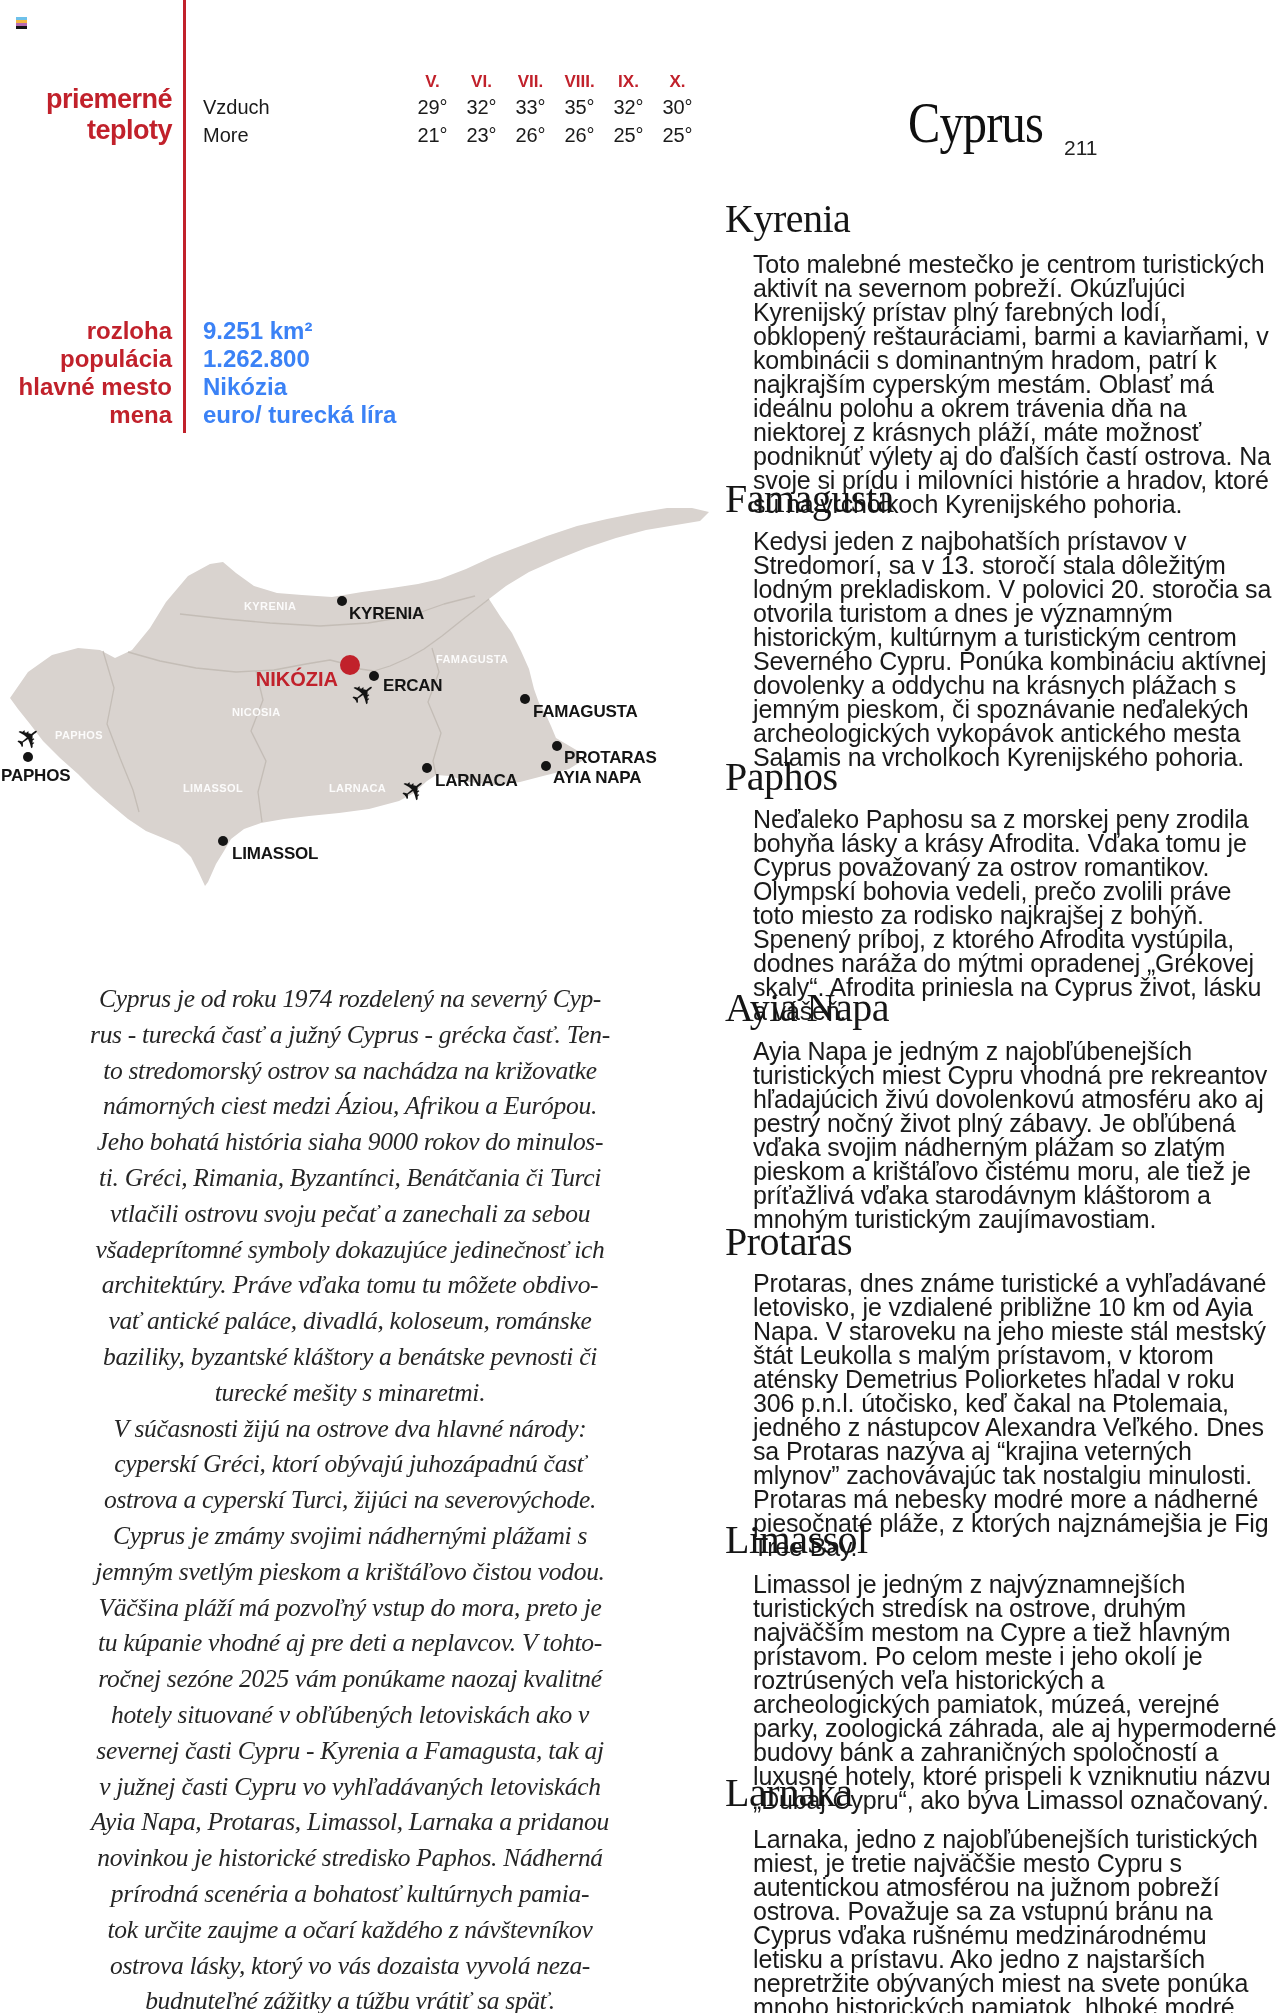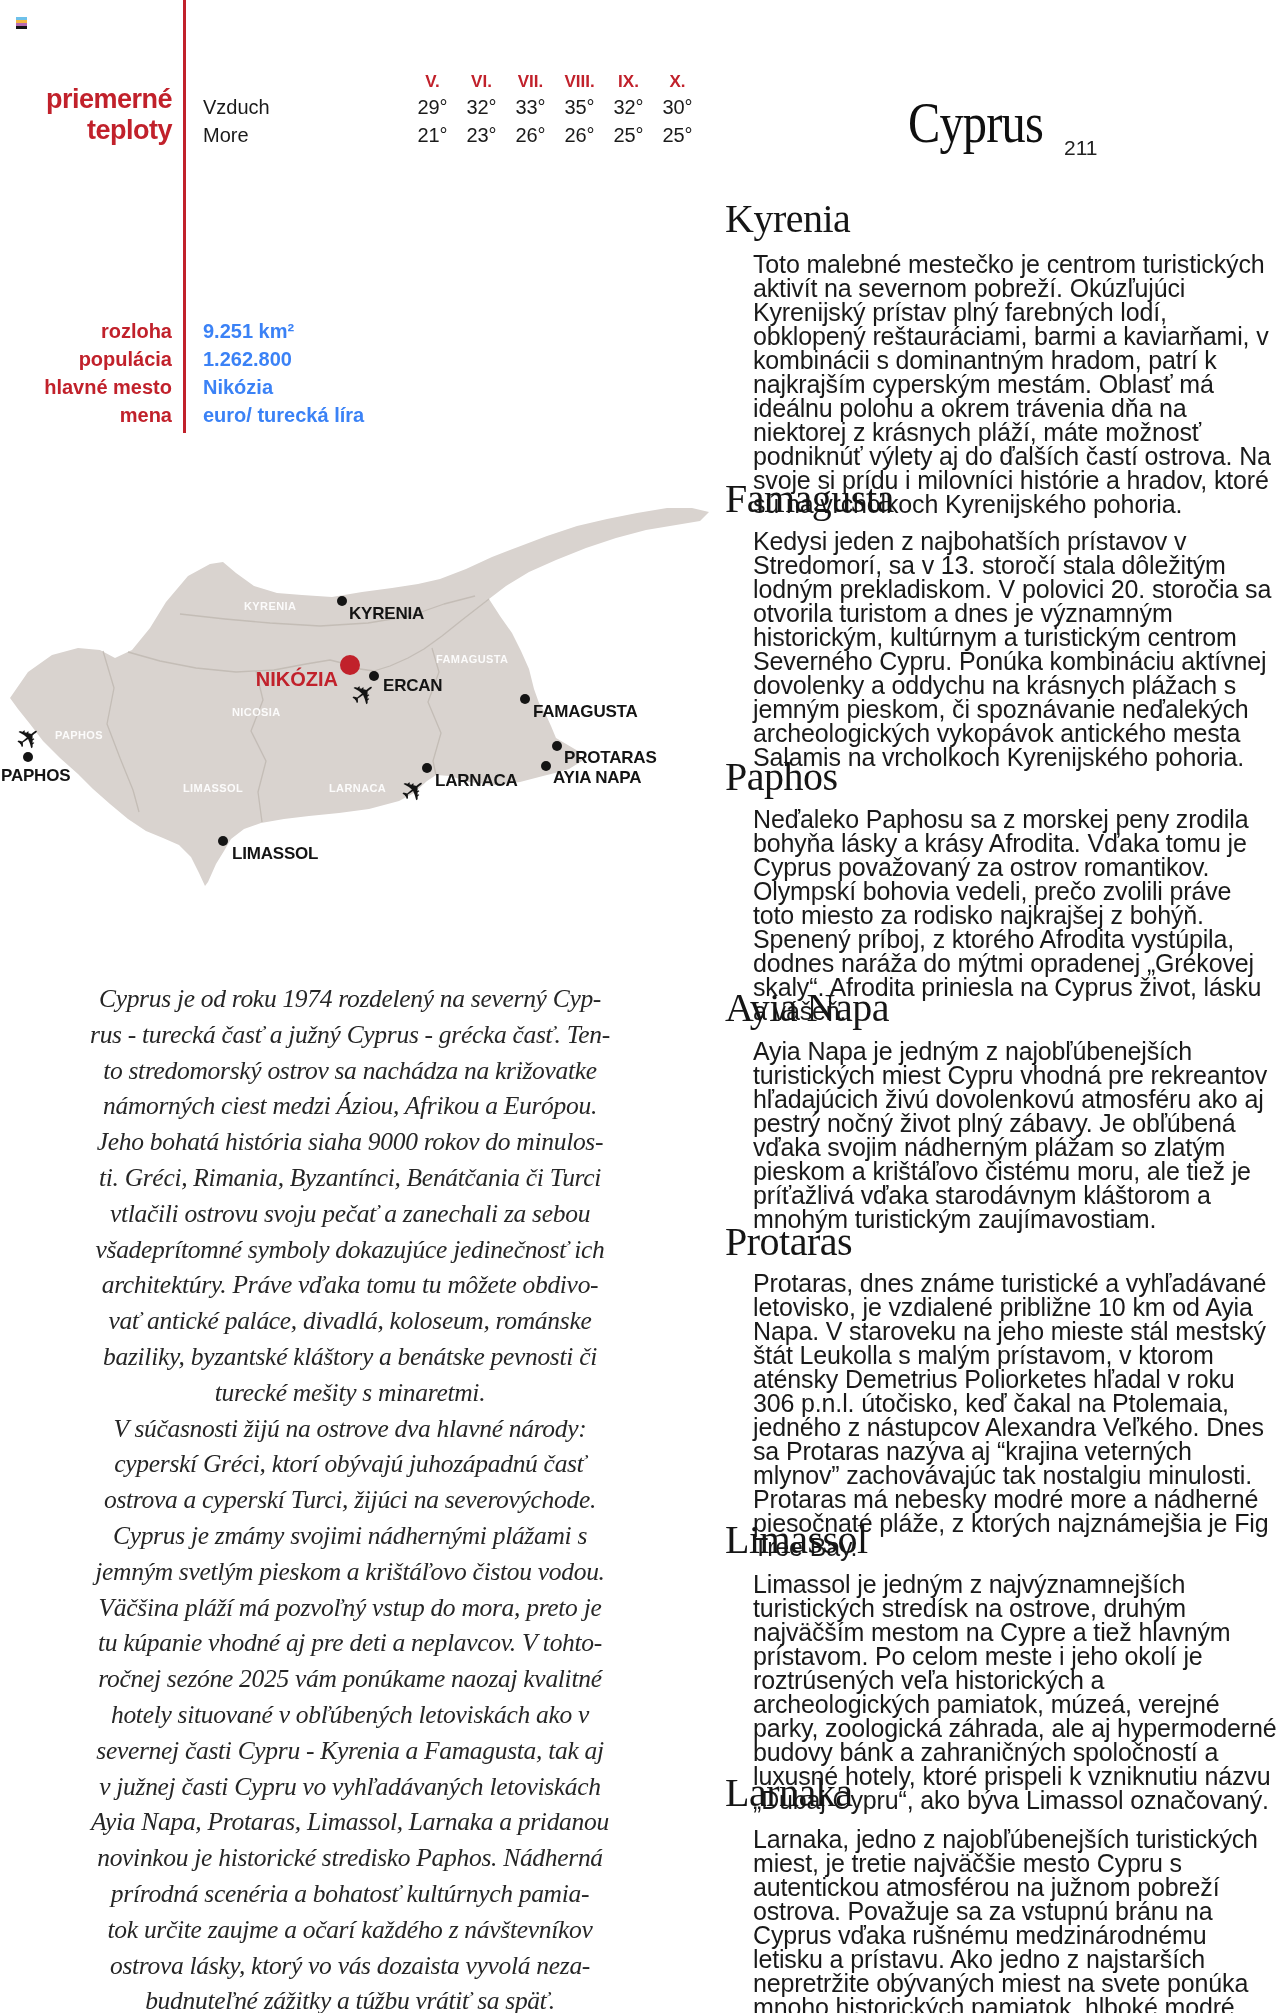--- a/index.html
+++ b/index.html
@@ -14,21 +14,21 @@
   
   .temps-label{position:absolute;left:0;top:84px;width:172px;text-align:right;color:#c1212b;
                font-weight:bold;font-size:27px;line-height:31px;letter-spacing:-0.5px;}
   .temps{position:absolute;left:203px;top:71px;}
   .trow{display:flex;}
   .trow .lbl{width:205px;font-weight:bold;font-size:20px;color:#1a1a1a;}
   .trow .cell{width:49px;text-align:center;}
   .thead .cell{font-size:17px;font-weight:bold;color:#c1212b;line-height:22px;}
   .tvals .cell,.tvals .lbl{font-size:20px;font-weight:normal;line-height:28px;}
   
-  .facts{position:absolute;left:0;top:317px;font-size:20px;font-weight:bold;line-height:28px;}
+  .facts{position:absolute;left:0;top:317px;font-size:24px;font-weight:bold;line-height:28px;}
   .fact{display:flex;}
   .fact .flabel{width:172px;text-align:right;color:#c1212b;}
   .fact .fvalue{margin-left:31px;color:#3b82f6;white-space:nowrap;}
   
   .title{position:absolute;left:908px;top:90px;font-family:"Liberation Serif",serif;
          font-size:57px;color:#101010;letter-spacing:-1px;transform:scaleX(.85);transform-origin:0 0;}
   .pagenum{position:absolute;left:1064px;top:136px;font-size:21px;color:#222;}
   
   .map{position:absolute;left:0;top:500px;}
   .island{fill:#d9d3cf;}

